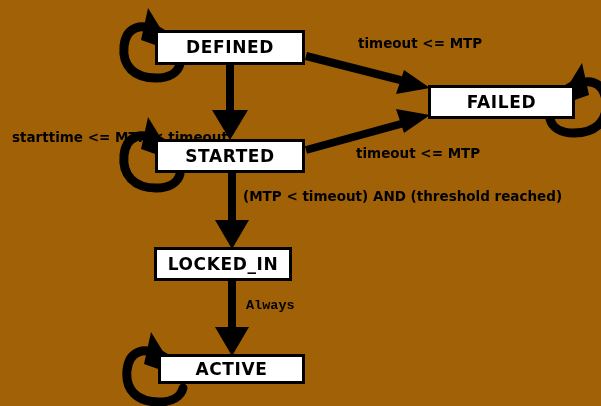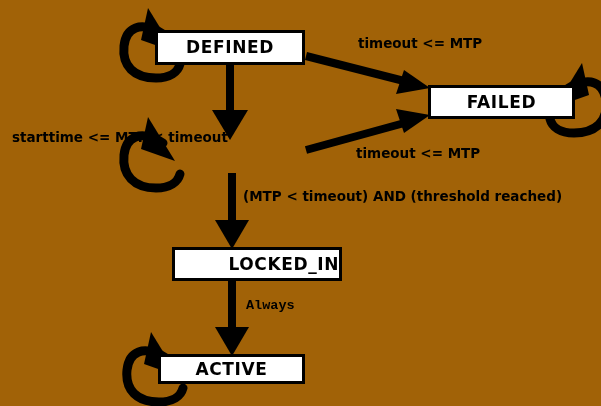--- a/index.html
+++ b/index.html
@@ -120,22 +120,25 @@
   </svg>
 
   <div class="state-box" style="left:155px; top:30px; width:150px; height:35px;">
     <span class="state-label">DEFINED</span>
   </div>
 
   <div class="state-box" style="left:428px; top:85px; width:147px; height:34px;">
     <span class="state-label">FAILED</span>
   </div>
 
+  <div class="state-box" style="left:155px; top:139px; width:150px; height:34px;">
+    <span class="state-label">STARTED</span>
+  </div>
 
-  <div class="state-box" style="left:172px; top:247px; width:170px; height:34px;justify-content:flex-end;">
+  <div class="state-box" style="left:154px; top:247px; width:138px; height:34px;">
     <span class="state-label">LOCKED_IN</span>
   </div>
 
   <div class="state-box" style="left:158px; top:354px; width:147px; height:30px;">
     <span class="state-label">ACTIVE</span>
   </div>
 
   <div class="edge-label" style="left:12px; top:87px;margin-top:44px;">starttime &lt;= MTP &lt; timeout</div>
 
   <div class="edge-label" style="left:358px; top:37px;">timeout &lt;= MTP</div>

